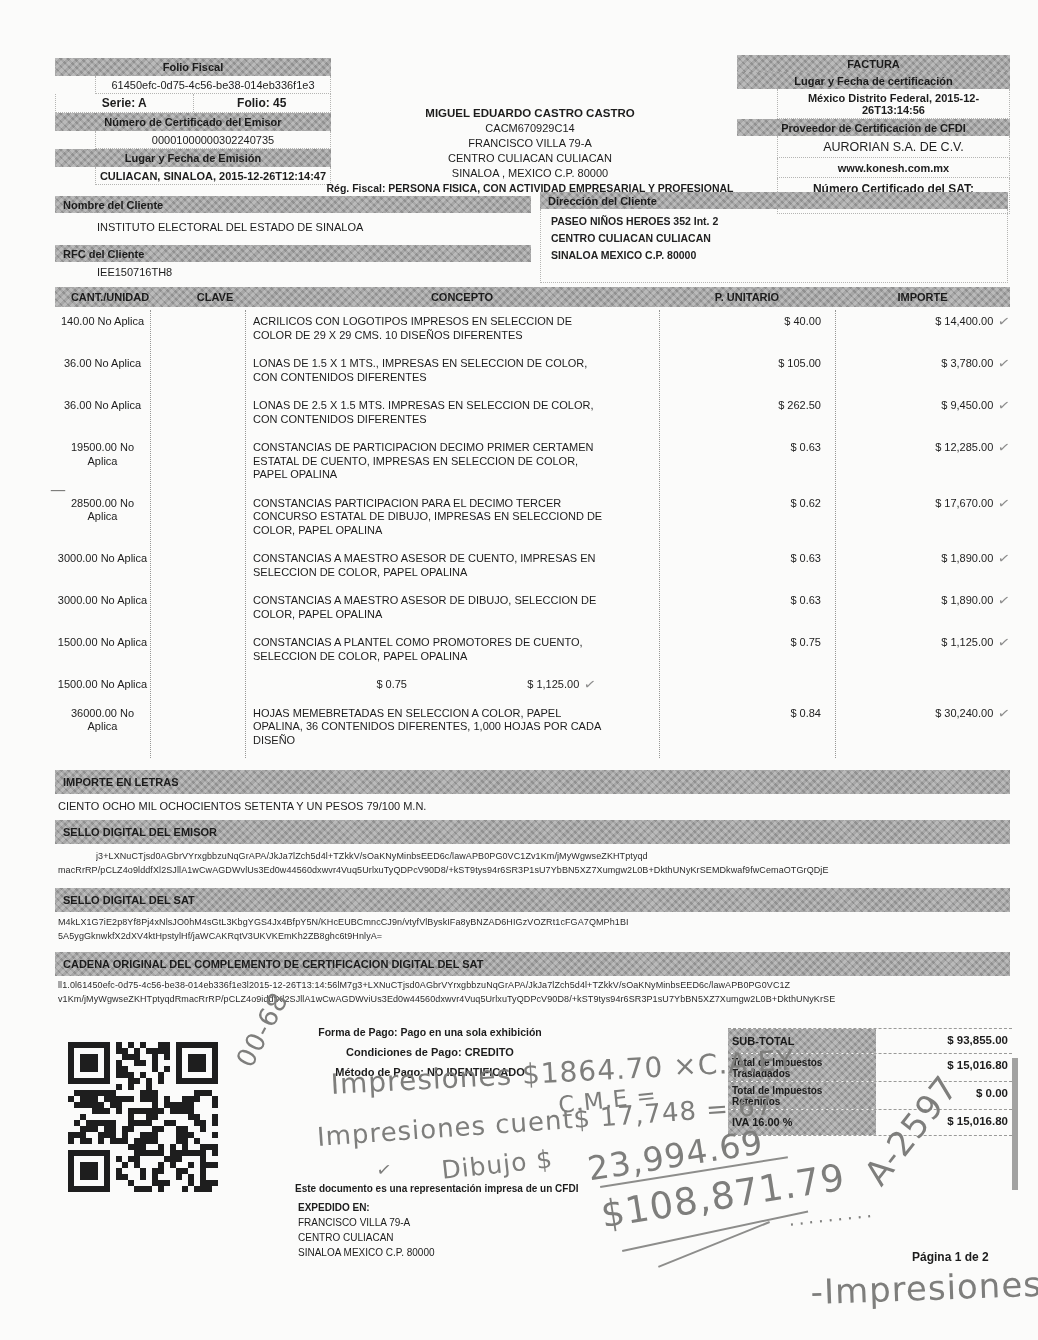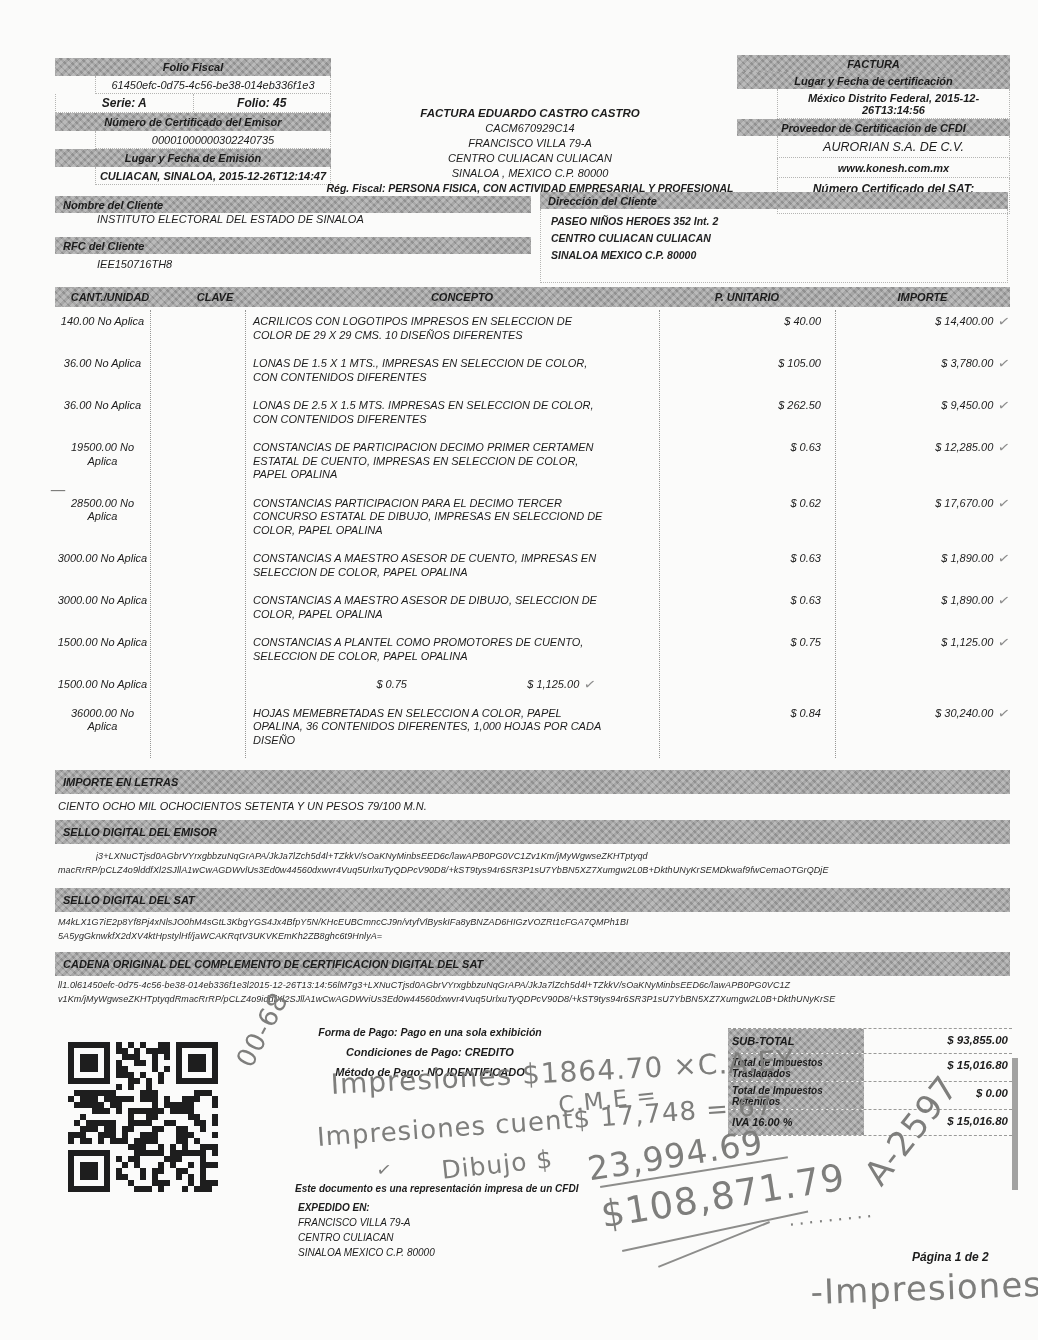--- a/index.html
+++ b/index.html
@@ -1,18 +1,18 @@
 <!DOCTYPE html>
 <html><head>
 <meta charset="utf-8">
 <style>
   html,body{margin:0;padding:0;background:#d8d8d6;}
   .page{position:relative;width:1038px;height:1340px;background:#fbfbfa;
         font-family:"Liberation Sans",sans-serif;color:#1c1c1c;overflow:hidden;}
-  .abs{position:absolute;font-style:italic;}
+  .abs{position:absolute;}
   .bar{background-color:#a7a7a7;
        background-image:repeating-linear-gradient(135deg,rgba(255,255,255,.22) 0 3px,rgba(0,0,0,0) 3px 6px),
                         repeating-linear-gradient(45deg,rgba(60,60,60,.22) 0 2px,rgba(0,0,0,0) 2px 5px);
        display:flex;align-items:center;font-weight:bold;font-size:11px;color:#1b1b1b;box-sizing:border-box;}
   .bar.center{justify-content:center;}
   .bar.left{padding-left:8px;}
   .h17{height:17px}.h18{height:18px}.h20{height:20px}.h24{height:24px}
   .val{font-size:11px;text-align:center;padding:3px 0 2px;border:1px dotted #b5b5b3;border-top:none;margin-left:40px;}
   .plain{border:none;}
   .bold{font-weight:bold;}
@@ -28,21 +28,21 @@
   .c-clave{width:95px;box-sizing:border-box;}
   .c-con{width:414px;padding:0 46px 0 8px;box-sizing:border-box;}
   .c-pu{width:176px;text-align:right;padding-right:14px;box-sizing:border-box;}
   .c-imp{width:175px;display:flex;justify-content:flex-end;align-items:flex-start;box-sizing:border-box;}
   .check{color:#8b8b8b;font-size:14px;margin-left:5px;transform:rotate(10deg);font-family:"DejaVu Sans",sans-serif;}
   .vline{position:absolute;width:0;border-left:1px dotted #979795;}
   .seal{font-size:9px;white-space:nowrap;overflow:hidden;color:#2b2b2b;letter-spacing:.1px;}
   .pay{font-size:11px;font-weight:bold;line-height:20px;text-align:center;}
   .tot{border-top:1px dashed #9a9a98;}
   .tot-row{display:flex;border-bottom:1px dashed #9a9a98;box-sizing:border-box;}
-  .tot-label{width:136px;background-color:#a7a7a7;
+  .tot-label{width:148px;background-color:#a7a7a7;
        background-image:repeating-linear-gradient(135deg,rgba(255,255,255,.22) 0 3px,rgba(0,0,0,0) 3px 6px),
                         repeating-linear-gradient(45deg,rgba(60,60,60,.22) 0 2px,rgba(0,0,0,0) 2px 5px);
        font-weight:bold;font-size:10px;line-height:11px;padding:8px 4px;box-sizing:border-box;display:flex;align-items:center;color:#1b1b1b;}
   .tot-val{flex:1;text-align:right;font-size:11.5px;font-weight:bold;padding:5px 4px 0 0;box-sizing:border-box;}
   .foot{font-size:10px;line-height:15px;padding-left:40px;}
   .hw{position:absolute;font-family:"DejaVu Sans",sans-serif;color:#7e7e7c;white-space:nowrap;
       transform-origin:left top;letter-spacing:1px;}
   .hw-stroke{position:absolute;border-top:2px solid #8d8d8b;transform-origin:left top;}
 </style>
 </head>
@@ -57,41 +57,41 @@
       <div>Serie: A</div>
       <div>Folio: 45</div>
     </div>
     <div class="bar h18 center">Número de Certificado del Emisor</div>
     <div class="val">00001000000302240735</div>
     <div class="bar h18 center">Lugar y Fecha de Emisión</div>
     <div class="val bold">CULIACAN, SINALOA, 2015-12-26T12:14:47</div>
   </div>
 
   <div class="abs" style="left:320px;top:106px;width:420px;text-align:center;">
-    <div class="cline bold" style="font-size:11.5px">FACTURA EDUARDO CASTRO CASTRO</div>
+    <div class="cline bold" style="font-size:11.5px">MIGUEL EDUARDO CASTRO CASTRO</div>
     <div class="cline">CACM670929C14</div>
     <div class="cline">FRANCISCO VILLA  79-A</div>
     <div class="cline">CENTRO  CULIACAN  CULIACAN</div>
     <div class="cline">SINALOA , MEXICO  C.P.  80000</div>
     <div class="cline bold" style="font-size:10.5px">Rég. Fiscal: PERSONA FISICA, CON ACTIVIDAD EMPRESARIAL Y PROFESIONAL</div>
   </div>
 
   <div class="abs" style="left:737px;top:55px;width:273px;">
     <div class="bar h17 center">FACTURA</div>
     <div class="bar h17 center">Lugar y Fecha de certificación</div>
     <div class="val bold">México Distrito Federal, 2015-12-26T13:14:56</div>
     <div class="bar h17 center">Proveedor de Certificación de CFDI</div>
     <div class="val" style="font-size:12.5px;padding:4px 0 3px">AURORIAN S.A. DE C.V.</div>
     <div class="val bold" style="padding:4px 0 3px">www.konesh.com.mx</div>
     <div class="val bold" style="font-size:12px;padding:4px 0 3px">Número Certificado del SAT: 00001000000202809550</div>
   </div>
 
   <div class="abs" style="left:55px;top:196px;width:476px;">
     <div class="bar h17 left">Nombre del Cliente</div>
-    <div class="val plain" style="text-align:left;padding:0 0 6px 2px">INSTITUTO ELECTORAL DEL ESTADO DE SINALOA</div>
+    <div class="val plain" style="text-align:left;padding:8px 0 6px 2px">INSTITUTO ELECTORAL DEL ESTADO DE SINALOA</div>
     <div class="bar h17 left" style="margin-top:6px">RFC del Cliente</div>
     <div class="val plain" style="text-align:left;padding:4px 0 2px 2px">IEE150716TH8</div>
   </div>
 
   <div class="abs" style="left:540px;top:192px;width:468px;">
     <div class="bar h17 left">Dirección del Cliente</div>
     <div class="addr">
       <div>PASEO NIÑOS HEROES   352 Int. 2</div>
       <div>CENTRO   CULIACAN   CULIACAN</div>
       <div>SINALOA   MEXICO   C.P. 80000</div>

